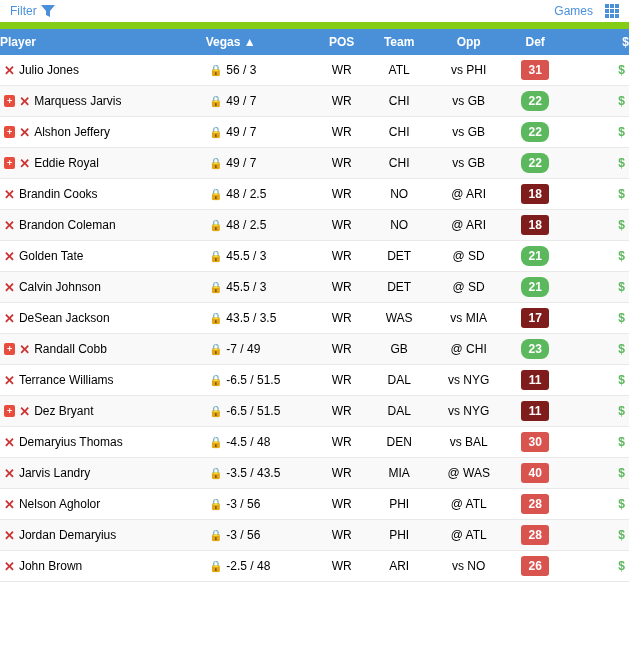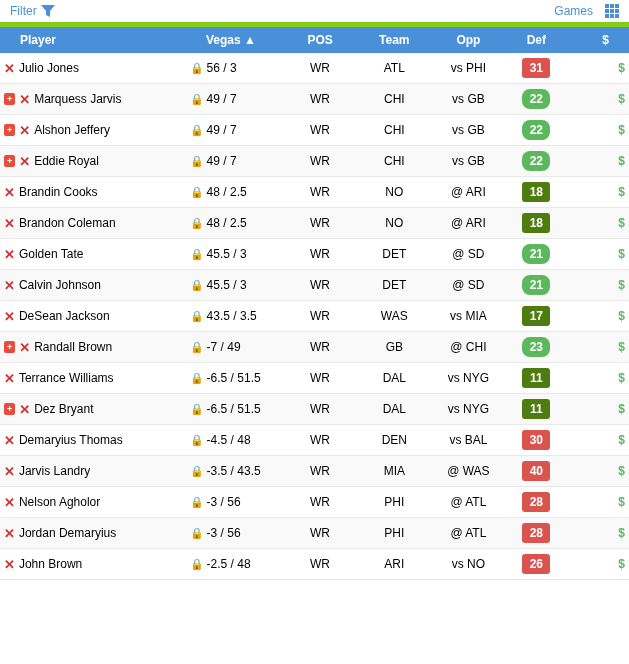--- a/index.html
+++ b/index.html
@@ -3,21 +3,21 @@
   <meta charset="utf-8">
   <style>
     * { box-sizing: border-box; margin: 0; padding: 0; }
     body { font-family: Arial, sans-serif; font-size: 12px; background: #fff; width: 629px; }
 
     .top-bar {
       display: flex;
       align-items: center;
       justify-content: space-between;
       padding: 4px 10px;
-      border-bottom: 5px solid #84cc16;
+      border-bottom: 7px solid #84cc16;
     }
     .filter-area {
       display: flex;
       align-items: center;
       gap: 4px;
       color: #4a90d9;
       cursor: pointer;
     }
     .games-area {
       display: flex;
@@ -41,21 +41,21 @@
 
     table {
       width: 100%;
       border-collapse: collapse;
     }
     thead tr {
       background: #4a90d9;
       color: #fff;
     }
     thead th {
-      padding: 6px 20px;
+      padding: 6px 0;
       text-align: left;
       font-weight: bold;
       font-size: 12px;
       white-space: nowrap;
     }
     thead th.right { text-align: right; }
     thead th.center { text-align: center; }
 
     tbody tr {
       border-bottom: 1px solid #e8e8e8;
@@ -103,21 +103,21 @@
 
     .def-cell {
       padding: 3px 6px;
       border-radius: 3px;
       font-weight: bold;
       text-align: center;
       min-width: 28px;
       display: inline-block;
     }
     .def-green { background: #5cb85c; color: #fff; border-radius: 8px; }
-    .def-yellow { background: #4d7c0f; color: #fff; }
+    .def-yellow { background: #7f1d1d; color: #fff; }
     .def-red { background: #d9534f; color: #fff; }
 
     .sal-cell {
       color: #5cb85c;
       font-weight: bold;
     }
 
     .col-player { width: 170px; }
     .col-vegas { width: 90px; }
     .col-pos { width: 45px; text-align: center; }
@@ -379,21 +379,21 @@
     </td>
     <td class="col-sal right">
       <span class="sal-cell">$</span>
     </td>
   </tr>
       <tr>
     <td class="col-player">
       <div class="player-cell">
         <span class="injury-icon">+</span>
         <span class="x-btn">✕</span>
-        <span>Randall Brown</span>
+        <span>Randall Cobb</span>
       </div>
     </td>
     <td class="col-vegas">
       <div class="vegas-val">
         <span class="lock-icon">🔒</span>
         <span>-7 / 49</span>
       </div>
     </td>
     <td class="col-pos center">WR</td>
     <td class="col-team center">GB</td>

